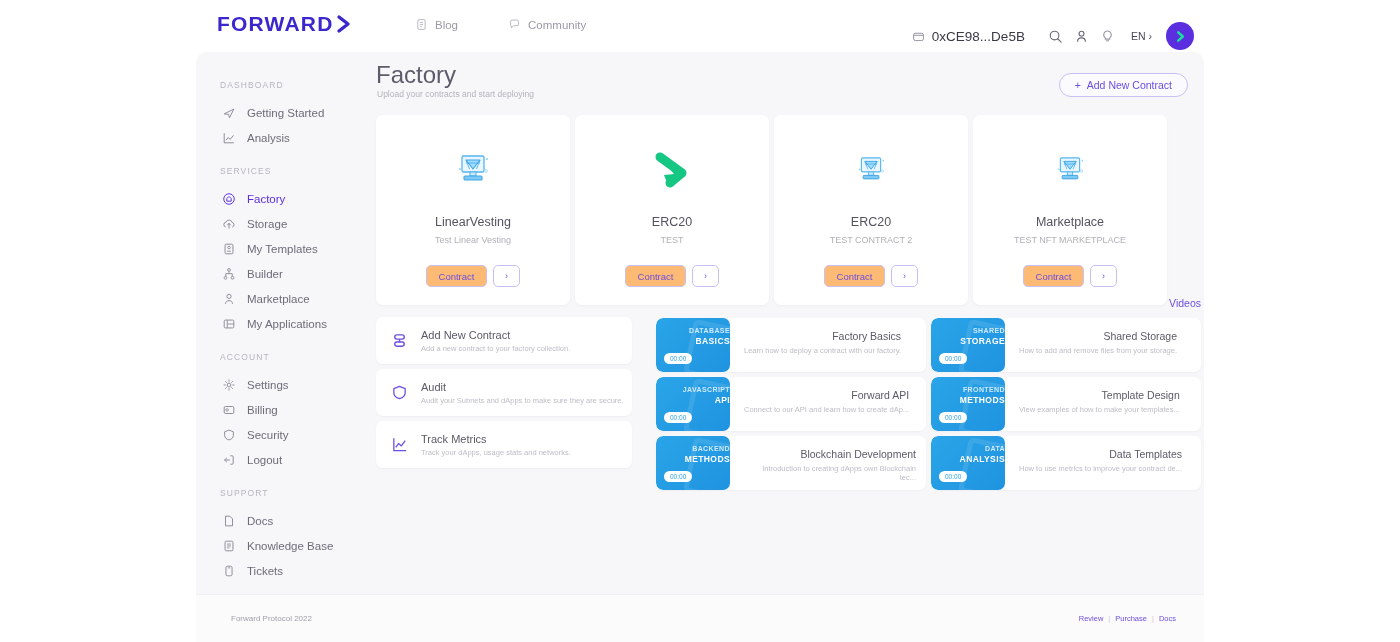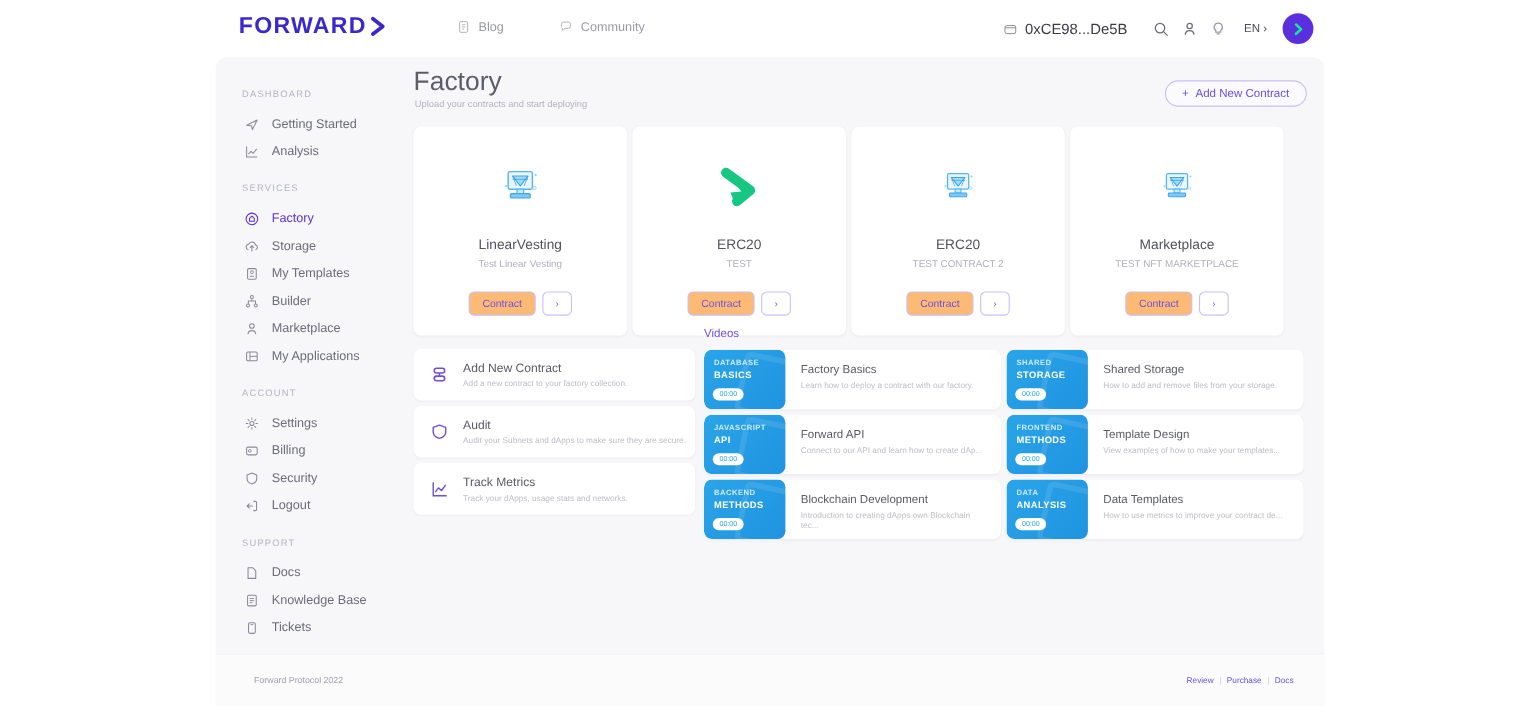--- a/index.html
+++ b/index.html
@@ -15,21 +15,21 @@
   .header {
     position:absolute; top:0; left:0; width:1400px; height:52px;
     background:#ffffff; display:flex; align-items:center;
   }
   .logo-wrap { position:absolute; left:217px; top:12px; display:flex; align-items:center; gap:2px; }
   .logo-text { font-size:21px; font-weight:bold; letter-spacing:1.2px; color:#3b28cc; }
   .logo-chev { width:16px; height:20px; display:block; }
   .nav-links { position:absolute; left:415px; top:18px; display:flex; gap:50px; }
   .nav-link { display:flex; align-items:center; gap:7px; color:#9a9aa8; font-size:11.5px; cursor:pointer; }
   .nav-link svg { display:block; }
-  .header-right { position:absolute; right:206px; top:12px; display:flex; align-items:center; gap:0; }
+  .header-right { position:absolute; right:206px; top:22px; display:flex; align-items:center; gap:0; }
   .wallet { display:flex; align-items:center; gap:7px; color:#3a3a46; font-size:13.5px; margin-right:18px; cursor:pointer; }
   .hdr-icon { width:26px; height:26px; display:flex; align-items:center; justify-content:center; cursor:pointer; }
   .lang { display:flex; align-items:center; gap:3px; color:#4a4a58; font-size:10.5px; margin:0 6px 0 10px; cursor:pointer;text-align:center; }
   .avatar {
     width:28px; height:28px; border-radius:50%;
     background:#5b2fe0; display:flex; align-items:center; justify-content:center;
     margin-left:8px; cursor:pointer;
   }
 
   
@@ -86,21 +86,21 @@
   .actions { position:absolute; left:0; top:265px; width:256px; display:flex; flex-direction:column; gap:5px; }
   .action-item {
     height:47px; background:#fff; border-radius:7px; display:flex; align-items:center;
     padding-left:14px; gap:13px; cursor:pointer; box-shadow:0 1px 2px rgba(30,30,60,.035);
   }
   .action-ico { width:18px; height:18px; display:flex; align-items:center; justify-content:center; flex:0 0 18px; }
   .action-title { font-size:11px; color:#5a5a67; }
   .action-desc { font-size:7.5px; color:#bdbdc7; margin-top:3px; }
 
   
-  .videos { position:absolute; left:264px; top:245px; width:545px; }
+  .videos { position:absolute; left:280px; top:245px; width:545px;text-align:right; }
   .videos-label { font-size:10.5px; color:#6b4fe0; margin-bottom:9px; }
   .video-grid { display:grid; grid-template-columns:1fr 1fr; gap:5px 5px; }
   .video-card {
     background:#fff; border-radius:7px; height:54px; display:flex; overflow:hidden;
     cursor:pointer; box-shadow:0 1px 2px rgba(30,30,60,.035);
   }
   .thumb {
     width:74px; flex:0 0 74px; background:linear-gradient(135deg,#2aa5e8 0%,#1f93e0 100%);
     border-radius:7px; position:relative; padding:9px 0 0 9px; overflow:hidden;
   }

